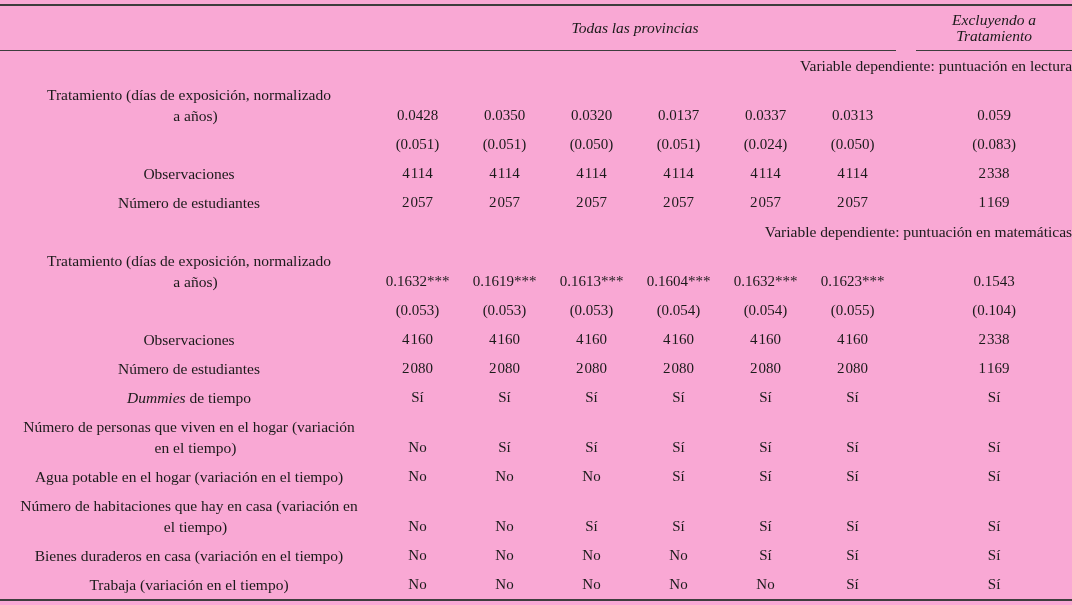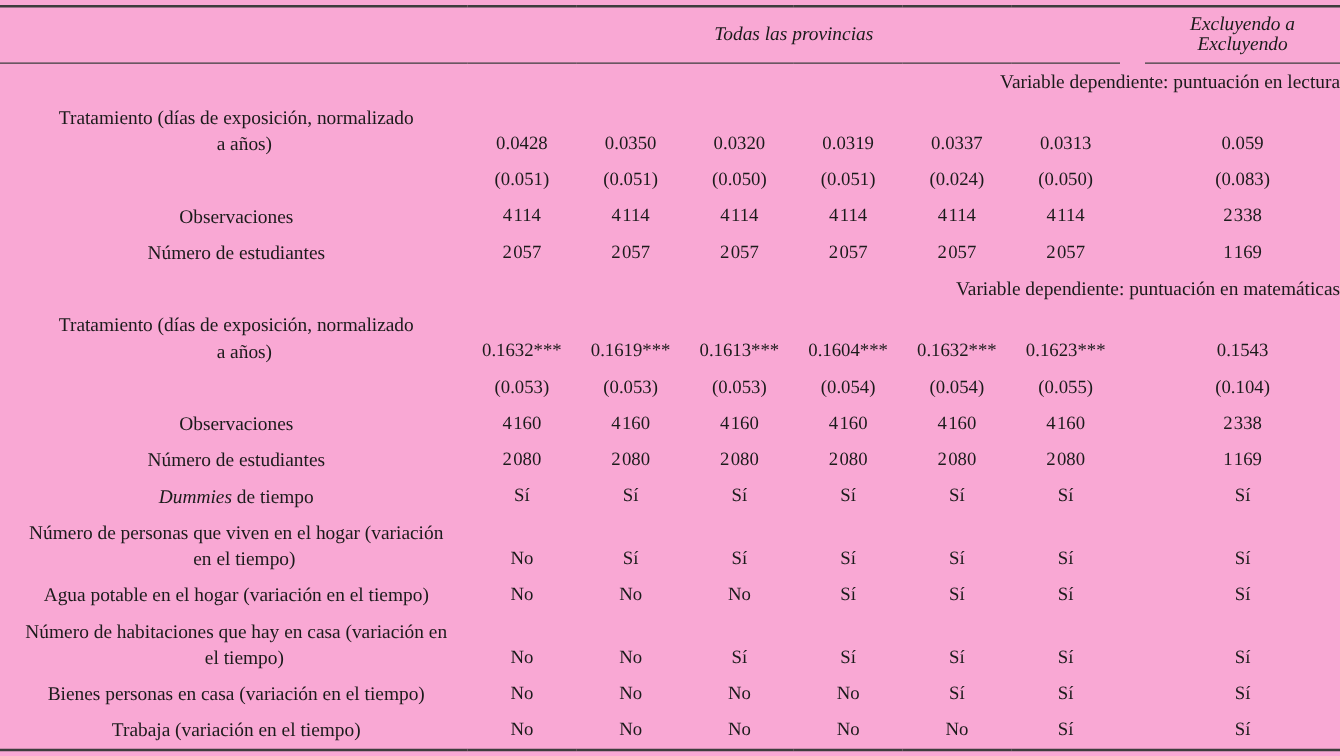--- a/index.html
+++ b/index.html
@@ -54,37 +54,37 @@
       <col style="width:20px">
       <col style="width:156px">
     </colgroup>
     <thead>
       <tr>
         <td class="hb"></td>
         <td class="grp hb" colspan="6">Todas las provincias</td>
         <td class="sp"></td>
         <td class="grp hb">
           <span>Excluyendo a</span><br>
-          <span>Excluyendo</span>
+          <span>Tratamiento</span>
         </td>
       </tr>
     </thead>
     <tbody>
         <tr>
           <td colspan="9" class="section-cell">Variable dependiente: puntuación en lectura</td>
         </tr>
         <tr>
           <td class="lbl">
             <span class="l1">Tratamiento (días de exposición, normalizado</span>
             <span class="l2">a años)</span>
           </td>
           <td class="val">0.0428</td>
           <td class="val">0.0350</td>
           <td class="val">0.0320</td>
-          <td class="val">0.0319</td>
+          <td class="val">0.0137</td>
           <td class="val">0.0337</td>
           <td class="val">0.0313</td>
           <td class="sp"></td>
           <td class="val">0.059</td>
         </tr>
         <tr>
           <td class="lbl"></td>
           <td class="val">(0.051)</td>
           <td class="val">(0.051)</td>
           <td class="val">(0.050)</td>
@@ -210,21 +210,21 @@
           <td class="val">No</td>
           <td class="val">No</td>
           <td class="val">Sí</td>
           <td class="val">Sí</td>
           <td class="val">Sí</td>
           <td class="val">Sí</td>
           <td class="sp"></td>
           <td class="val">Sí</td>
         </tr>
         <tr>
-          <td class="lbl">Bienes personas en casa (variación en el tiempo)</td>
+          <td class="lbl">Bienes duraderos en casa (variación en el tiempo)</td>
           <td class="val">No</td>
           <td class="val">No</td>
           <td class="val">No</td>
           <td class="val">No</td>
           <td class="val">Sí</td>
           <td class="val">Sí</td>
           <td class="sp"></td>
           <td class="val">Sí</td>
         </tr>
         <tr>

